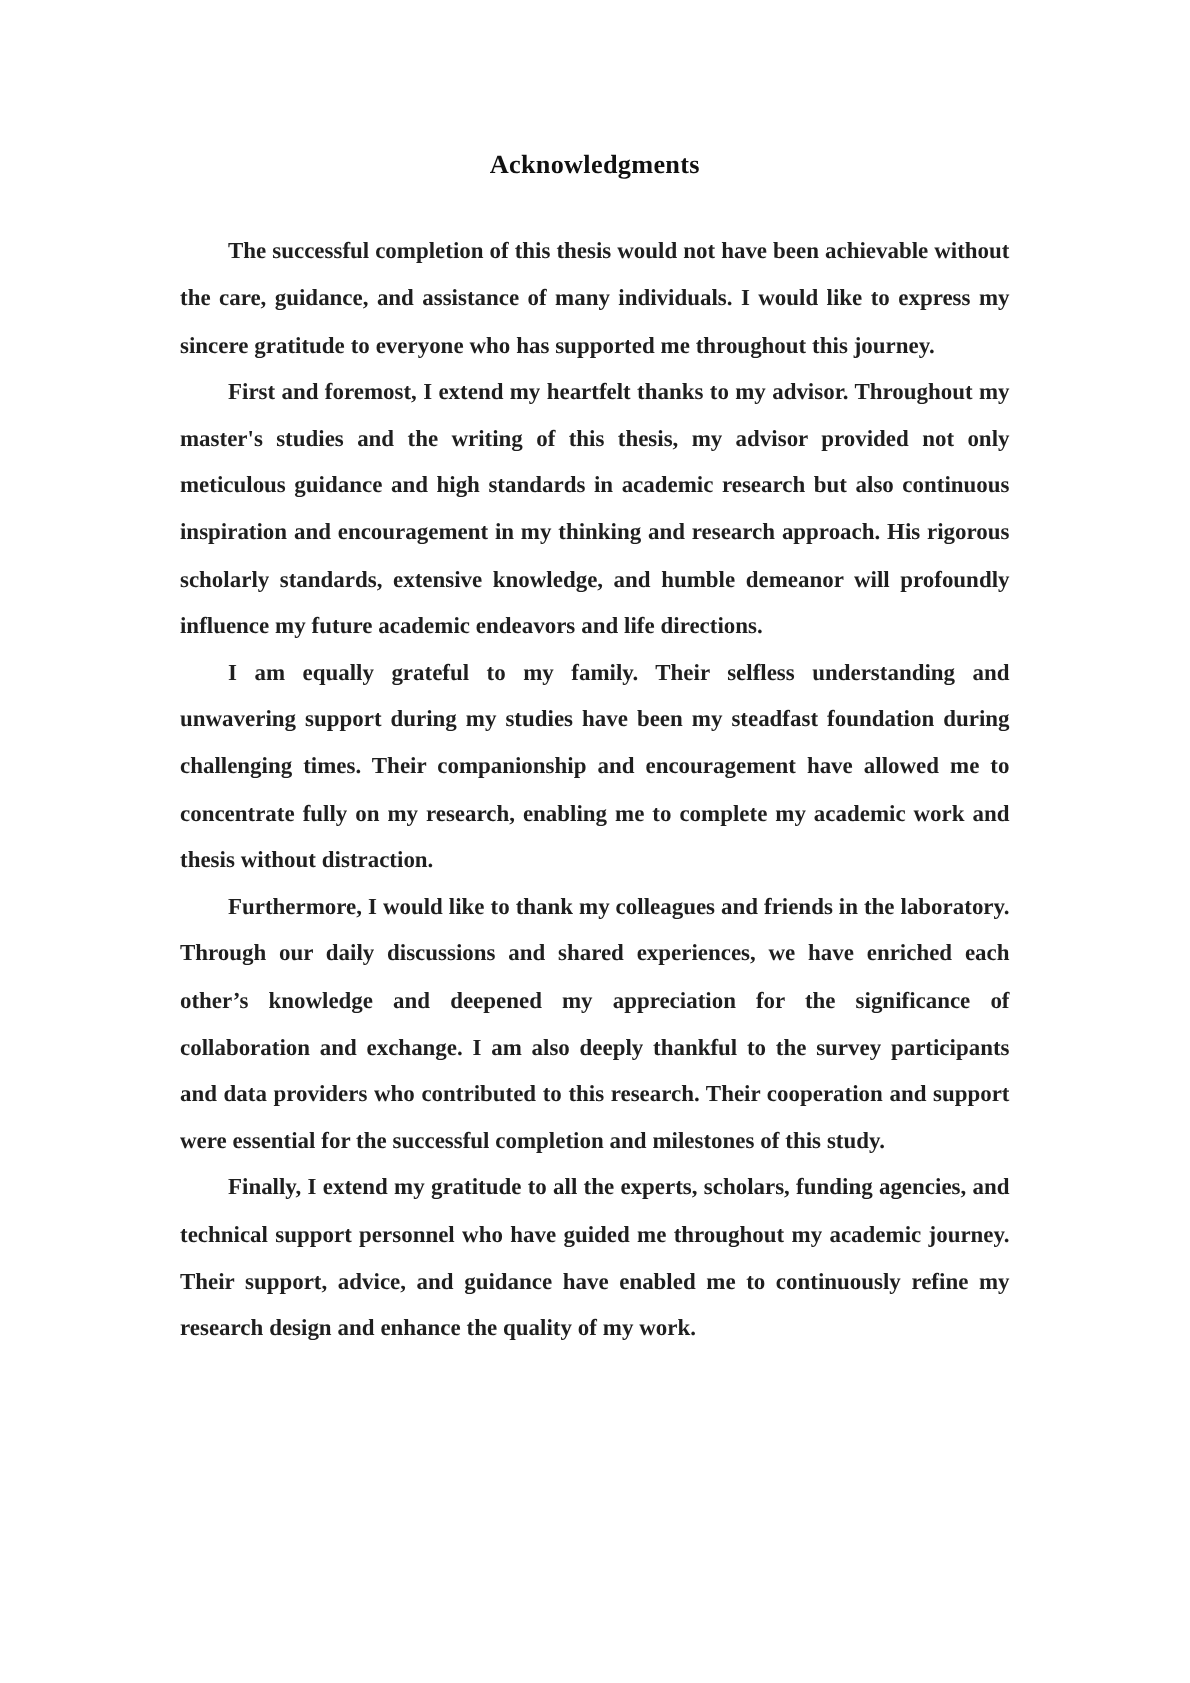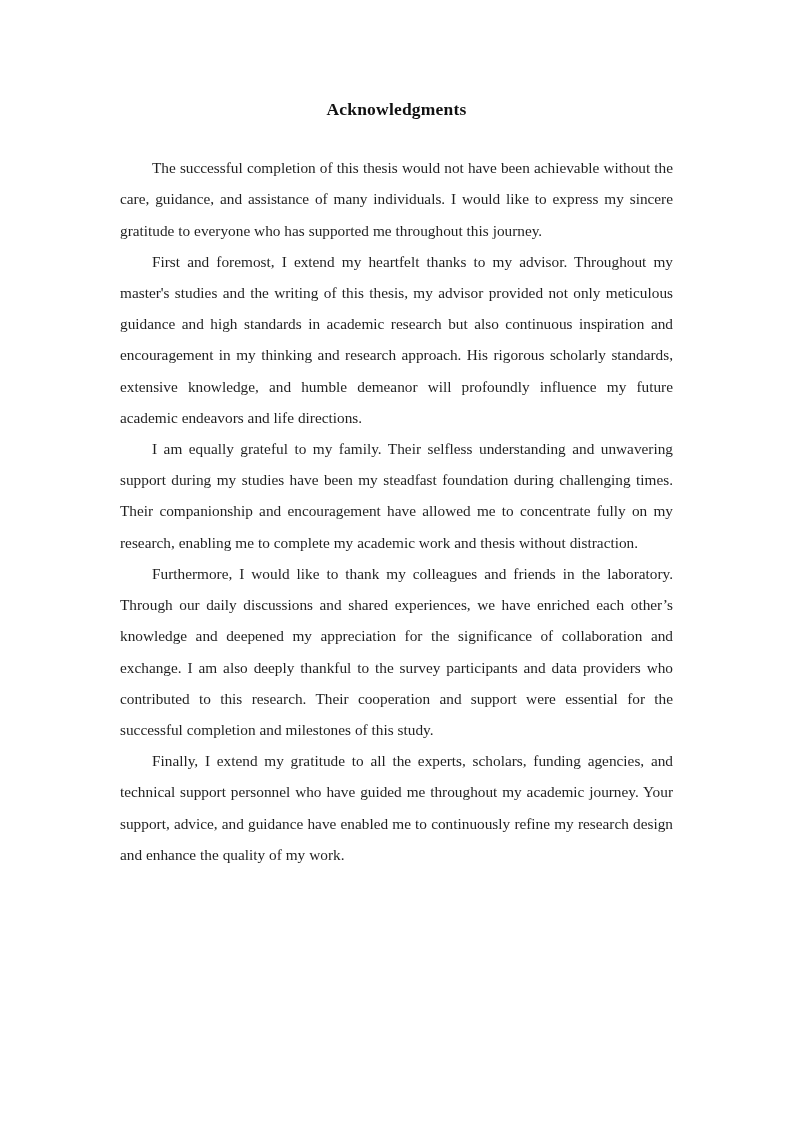--- a/index.html
+++ b/index.html
@@ -45,20 +45,21 @@
   .body-text p {
     margin: 0;
     font-size: 15.3px;
     line-height: 31.2px;
     text-align: justify;
     text-justify: inter-word;
     text-indent: 32px;
     color: #1f1f1f;
     -webkit-font-smoothing: antialiased;
     word-spacing: 0.1px;
+    font-weight: bold;
   }
 
   
   .body-text p:last-child {
     margin-bottom: 0;
   }
 
   .page-number {
     position: absolute;
     left: 0;
@@ -78,19 +79,19 @@
 
   <div class="content">
 
     <h1 class="doc-title">Acknowledgments</h1>
 
     <div class="body-text">
       <p>The successful completion of this thesis would not have been achievable without the care, guidance, and assistance of many individuals. I would like to express my sincere gratitude to everyone who has supported me throughout this journey.</p>
       <p>First and foremost, I extend my heartfelt thanks to my advisor. Throughout my master's studies and the writing of this thesis, my advisor provided not only meticulous guidance and high standards in academic research but also continuous inspiration and encouragement in my thinking and research approach. His rigorous scholarly standards, extensive knowledge, and humble demeanor will profoundly influence my future academic endeavors and life directions.</p>
       <p>I am equally grateful to my family. Their selfless understanding and unwavering support during my studies have been my steadfast foundation during challenging times. Their companionship and encouragement have allowed me to concentrate fully on my research, enabling me to complete my academic work and thesis without distraction.</p>
       <p>Furthermore, I would like to thank my colleagues and friends in the laboratory. Through our daily discussions and shared experiences, we have enriched each other’s knowledge and deepened my appreciation for the significance of collaboration and exchange. I am also deeply thankful to the survey participants and data providers who contributed to this research. Their cooperation and support were essential for the successful completion and milestones of this study.</p>
-      <p>Finally, I extend my gratitude to all the experts, scholars, funding agencies, and technical support personnel who have guided me throughout my academic journey. Your support, advice, and guidance have enabled me to continuously refine my research design and enhance the quality of my work.</p>
+      <p>Finally, I extend my gratitude to all the experts, scholars, funding agencies, and technical support personnel who have guided me throughout my academic journey. Their support, advice, and guidance have enabled me to continuously refine my research design and enhance the quality of my work.</p>
     </div>
 
   </div>
 
 
 </div>
 
 </body></html>

